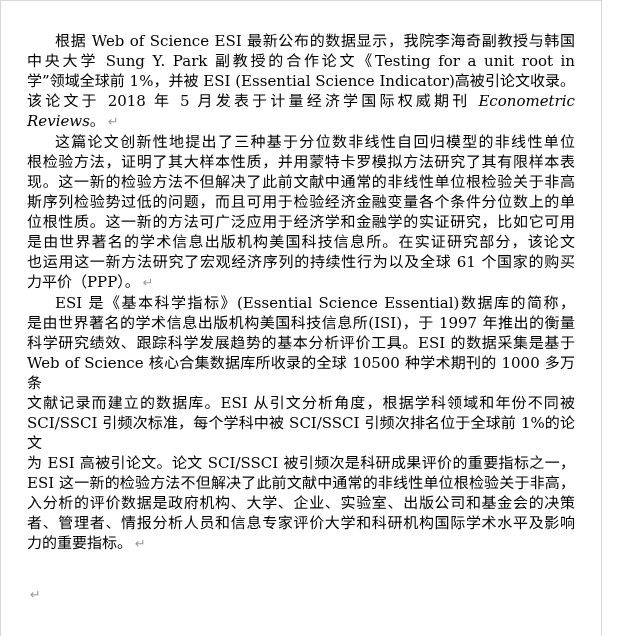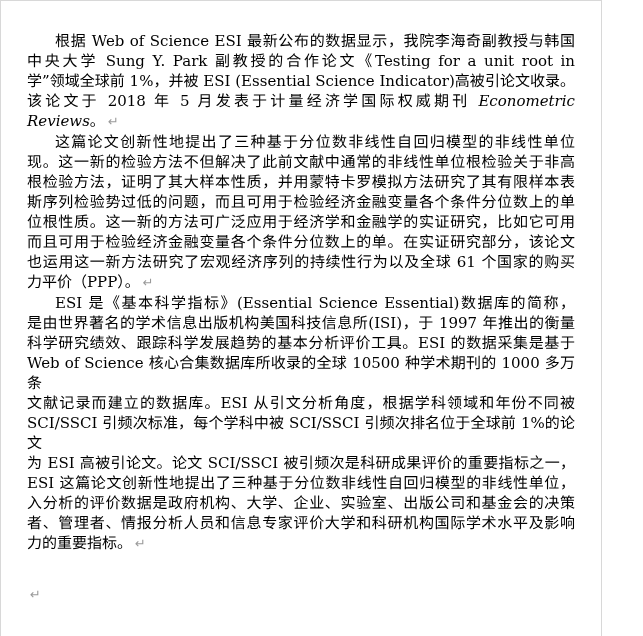--- a/index.html
+++ b/index.html
@@ -48,37 +48,37 @@
 
 <div class="page">
     <div class="paragraph">
       <div class="line indent">根据 Web of Science ESI 最新公布的数据显示，我院李海奇副教授与韩国</div>
       <div class="line">中央大学 Sung Y. Park 副教授的合作论文《Testing for a unit root in</div>
       <div class="line">学”领域全球前 1%，并被 ESI (Essential Science Indicator)高被引论文收录。</div>
       <div class="line last">该论文于 2018 年 5 月发表于计量经济学国际权威期刊 <i>Econometric Reviews</i>。<span class="pilcrow" style="color: rgb(154, 154, 154);">↵</span></div>
     </div>
     <div class="paragraph">
       <div class="line indent">这篇论文创新性地提出了三种基于分位数非线性自回归模型的非线性单位</div>
+      <div class="line">根检验方法，证明了其大样本性质，并用蒙特卡罗模拟方法研究了其有限样本表</div>
       <div class="line">现。这一新的检验方法不但解决了此前文献中通常的非线性单位根检验关于非高</div>
-      <div class="line">根检验方法，证明了其大样本性质，并用蒙特卡罗模拟方法研究了其有限样本表</div>
       <div class="line">斯序列检验势过低的问题，而且可用于检验经济金融变量各个条件分位数上的单</div>
       <div class="line">位根性质。这一新的方法可广泛应用于经济学和金融学的实证研究，比如它可用</div>
-      <div class="line">而且可用于检验经济金融变量各个条件分位数上的单。在实证研究部分，该论文</div>
+      <div class="line">是由世界著名的学术信息出版机构美国科技信息所。在实证研究部分，该论文</div>
       <div class="line">也运用这一新方法研究了宏观经济序列的持续性行为以及全球 61 个国家的购买</div>
       <div class="line last">力平价（PPP）。<span class="pilcrow" style="color: rgb(154, 154, 154);">↵</span></div>
     </div>
     <div class="paragraph">
       <div class="line indent">ESI 是《基本科学指标》(Essential Science Essential)数据库的简称，</div>
       <div class="line">是由世界著名的学术信息出版机构美国科技信息所(ISI)，于 1997 年推出的衡量</div>
       <div class="line">科学研究绩效、跟踪科学发展趋势的基本分析评价工具。ESI 的数据采集是基于</div>
       <div class="line">Web of Science 核心合集数据库所收录的全球 10500 种学术期刊的 1000 多万条</div>
       <div class="line">文献记录而建立的数据库。ESI 从引文分析角度，根据学科领域和年份不同被</div>
       <div class="line">SCI/SSCI 引频次标准，每个学科中被 SCI/SSCI 引频次排名位于全球前 1%的论文</div>
       <div class="line">为 ESI 高被引论文。论文 SCI/SSCI 被引频次是科研成果评价的重要指标之一，</div>
-      <div class="line">ESI 这篇论文创新性地提出了三种基于分位数非线性自回归模型的非线性单位，</div>
+      <div class="line">ESI 这一新的检验方法不但解决了此前文献中通常的非线性单位根检验关于非高，</div>
       <div class="line">入分析的评价数据是政府机构、大学、企业、实验室、出版公司和基金会的决策</div>
       <div class="line">者、管理者、情报分析人员和信息专家评价大学和科研机构国际学术水平及影响</div>
       <div class="line last">力的重要指标。<span class="pilcrow" style="color: rgb(154, 154, 154);">↵</span></div>
     </div>
     <div class="paragraph trailing">
       <div class="line last"><span class="pilcrow" style="color: rgb(154, 154, 154);">↵</span></div>
     </div>
   </div>
 
 </body></html>

